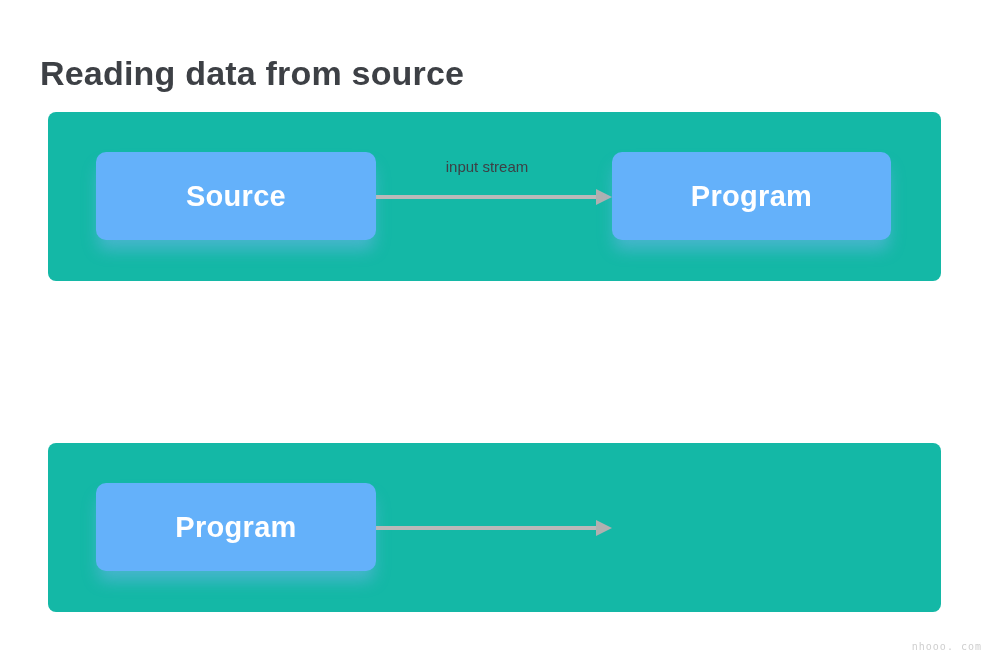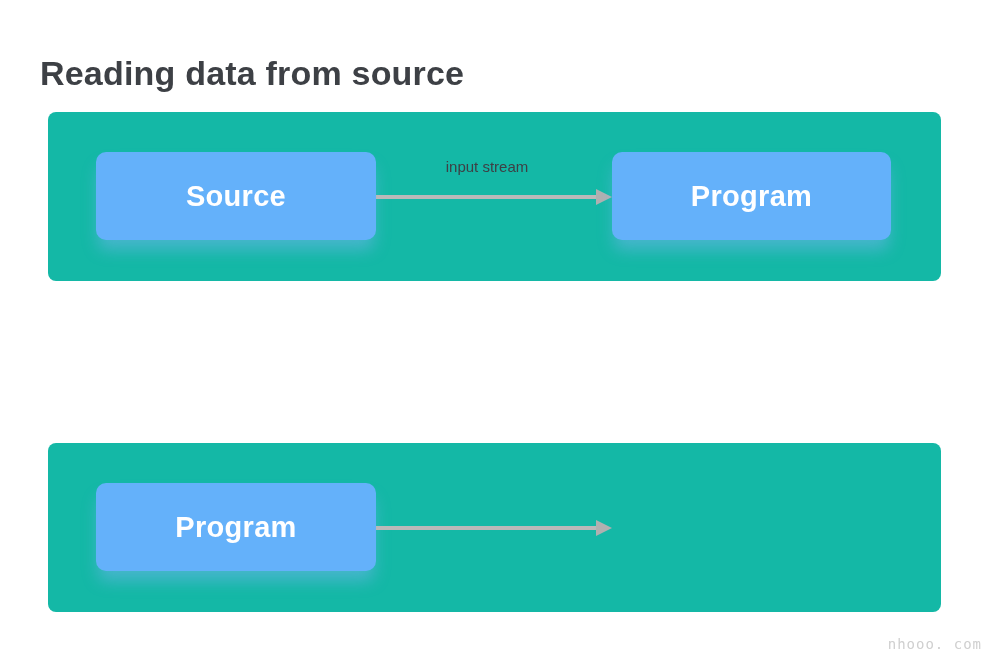--- a/index.html
+++ b/index.html
@@ -80,21 +80,21 @@
     height: 0;
     border-left: 16px solid #b0b0b0;
     border-top: 8px solid transparent;
     border-bottom: 8px solid transparent;
   }
   .watermark {
     position: absolute;
     right: 6px;
     bottom: 8px;
     font-family: "DejaVu Sans Mono", "Liberation Mono", monospace;
-    font-size: 14px;
+    font-size: 10px;
     color: #cfcfcf;
     letter-spacing: 1px;
   }
 </style>
 </head>
 <body>
 
 <div class="page">
 
   <h2 class="section-title title-1">Reading data from source</h2>

